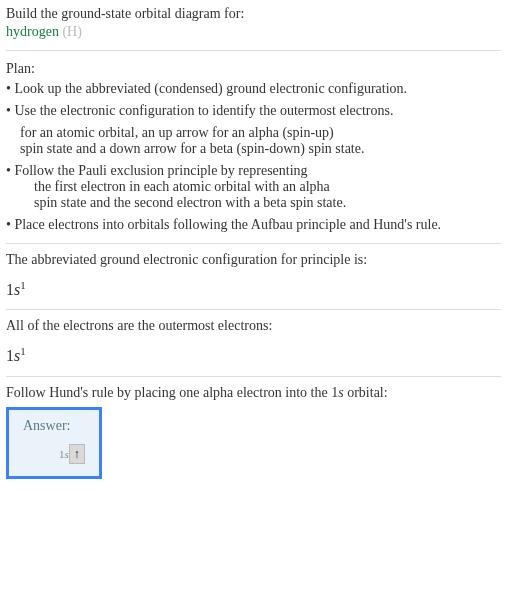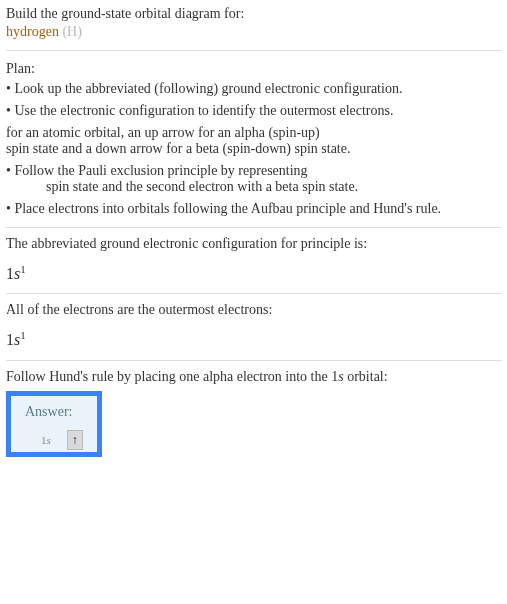--- a/index.html
+++ b/index.html
@@ -6,56 +6,56 @@
     margin: 0;
     padding: 4px 6px;
     font-family: Georgia, 'Times New Roman', serif;
     font-size: 14px;
     color: #333;
     background: #fff;
     width: 507px;
     box-sizing: border-box;
   }
   .title-line { margin: 2px 0; }
-  .element-name { color: #a16207; }
+  .element-name { color: #15803d; }
   .element-symbol { color: #bbb; }
   hr.sep {
     border: none;
     border-top: 1px solid #ddd;
     margin: 10px 0 8px 0;
   }
   .plan-label { margin: 10px 0 4px 0; }
   .plan-list { margin: 0; padding: 0; }
   .plan-item { margin: 2px 0 6px 0; }
-  .plan-sub { }
+  .plan-sub { margin-left: 14px; }
   .config {
     font-family: Georgia, serif;
     font-size: 16px;
     margin: 11px 0 6px 0;
   }
   .config .num { }
   .config .orb { font-style: italic; }
   .config sup { font-size: 11px; }
   .answer-box {
     display: inline-block;
-    border: 5px solid #3b82f6;
+    border: 3px solid #3b82f6;
     background: #eaf3fa;
-    padding: 8px 14px 2px 14px;
+    padding: 8px 14px 12px 14px;
     margin-top: 6px;
   }
   .answer-label {
     color: #5a7a94;
     font-size: 14px;
     margin-bottom: 10px;
   }
   .orbital-row {
     display: flex;
     align-items: center;
-    gap: 16px;
-    margin-left: 16px;
+    gap: 0;
+    margin-left: 36px;
   }
   .orbital-label {
     font-family: Georgia, serif;
     font-size: 11px;
     color: #888;
   }
   .orbital-label .it { font-style: italic; }
   .orbital-cell {
     width: 14px;
     height: 18px;
@@ -79,35 +79,36 @@
   <span class="element-name">hydrogen</span>
   <span class="element-symbol">(H)</span>
 </div>
 
 <hr class="sep">
 
 <div class="plan-label">Plan:</div>
 <div class="plan-list">
 
   <div class="plan-item">
-    <div>• Look up the abbreviated (following) ground electronic configuration.</div>
+    <div>• Look up the abbreviated (condensed) ground electronic configuration.</div>
   </div>
 
   <div class="plan-item">
     <div>• Use the electronic configuration to identify the outermost electrons.</div>
   </div>
 
   <div class="plan-item">
     <div class="plan-sub">for an atomic orbital, an up arrow for an alpha (spin-up)</div>
     <div class="plan-sub">spin state and a down arrow for a beta (spin-down) spin state.</div>
   </div>
 
   <div class="plan-item">
     <div>• Follow the Pauli exclusion principle by representing</div>
-    <div style="margin-left:40px">spin state and the second electron with a beta spin state.</div>
+    <div style="margin-left:28px">the first electron in each atomic orbital with an alpha</div>
+    <div style="margin-left:28px">spin state and the second electron with a beta spin state.</div>
   </div>
 
   <div class="plan-item">
     <div>• Place electrons into orbitals following the Aufbau principle and Hund's rule.</div>
   </div>
 
 </div>
 
 <hr class="sep">
 

